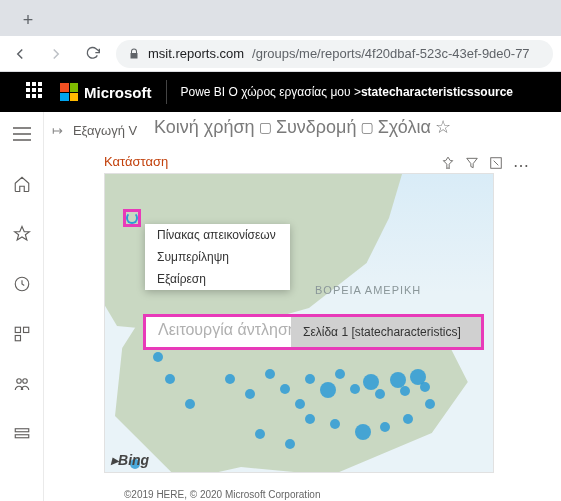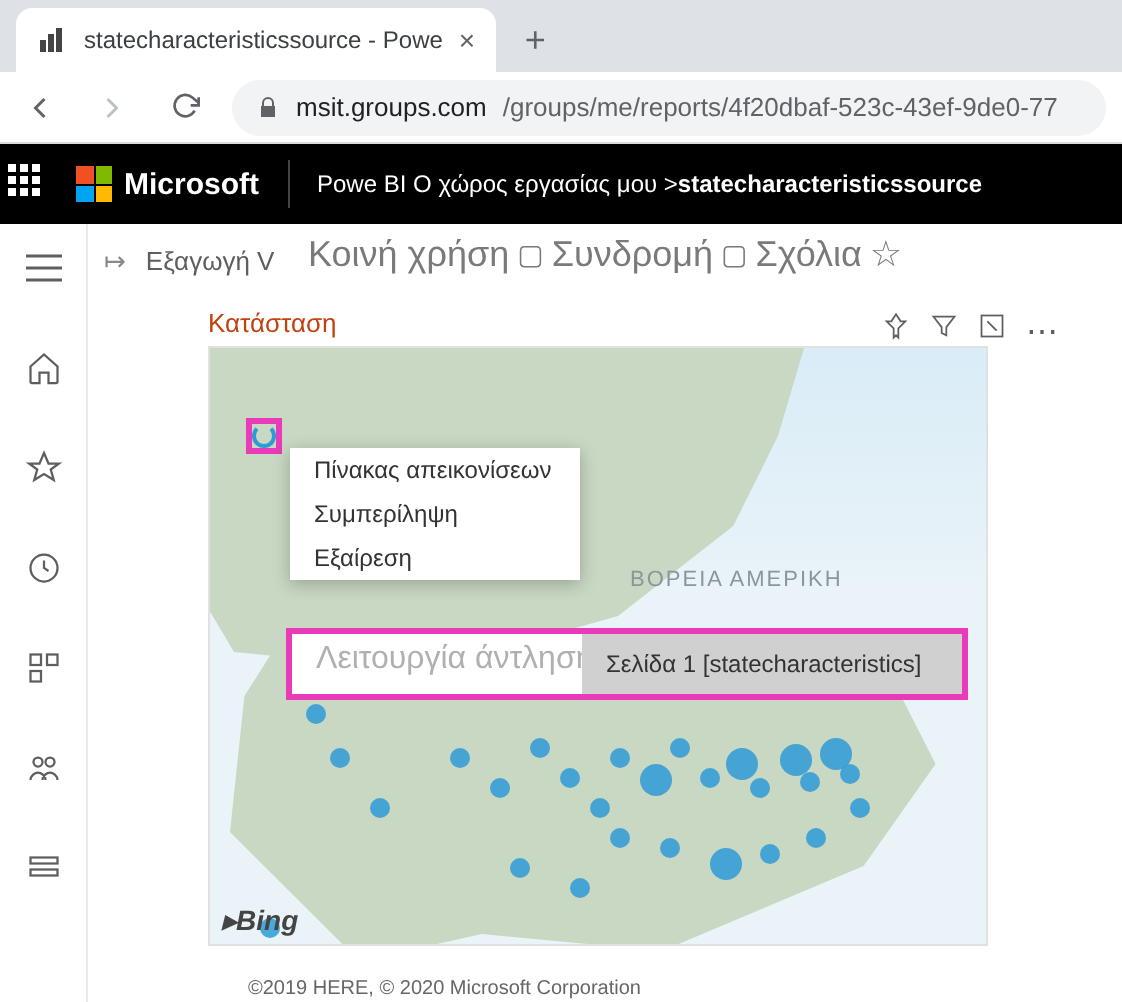--- a/index.html
+++ b/index.html
@@ -12,21 +12,21 @@
 .tab-close { margin-left: auto; font-size: 14px; color: #5f6368; }
 .new-tab { width: 28px; height: 28px; display: flex; align-items: center; justify-content: center; color: #5f6368; font-size: 18px; margin-left: 6px; margin-bottom: 2px; }
 
 .addr-bar { height: 36px; background: #fff; display: flex; align-items: center; padding: 0 8px; gap: 12px; border-bottom: 1px solid #dadce0; }
 .nav-btn { width: 24px; height: 24px; display: flex; align-items: center; justify-content: center; color: #5f6368; }
 .nav-btn.disabled { color: #bdc1c6; }
 .url-box { flex: 1; height: 28px; background: #f1f3f4; border-radius: 14px; display: flex; align-items: center; padding: 0 12px; font-size: 13px; color: #202124; gap: 8px; overflow: hidden; white-space: nowrap; }
 .lock { color: #5f6368; }
 
 
-.app-header { height: 40px; background: #000; display: flex; align-items: center; padding: 0 4px; gap: 14px; color: #fff; font-size: 13px; }
+.app-header { height: 40px; background: #000; display: flex; align-items: center; padding: 0 26px; gap: 14px; color: #fff; font-size: 13px; }
 .waffle { width: 20px; height: 20px; display: grid; grid-template-columns: repeat(3,4px); grid-template-rows: repeat(3,4px); gap: 2px; }
 .waffle span { background: #fff; }
 .ms-logo { display: flex; align-items: center; gap: 6px; font-size: 15px; font-weight: 600; }
 .ms-squares { width: 18px; height: 18px; display: grid; grid-template-columns: 1fr 1fr; grid-template-rows: 1fr 1fr; gap: 1px; }
 .sq-r{background:#f25022}.sq-g{background:#7fba00}.sq-b{background:#00a4ef}.sq-y{background:#ffb900}
 .header-divider { width: 1px; height: 24px; background: #444; }
 .header-text { font-size: 12px; }
 
 
 .main { display: flex; height: calc(501px - 36px - 36px - 40px); }
@@ -65,31 +65,20 @@
 .ctx-wrap { position:absolute; left:38px; top:140px; border:3px solid #e83ab9; display:flex; }
 .ctx-wrap .ctx-item { background:#fff; width:145px; }
 .submenu { background:#d0d0d0; color:#333; font-size:12px; padding:8px 12px; min-width:190px;}
 
 svg { display:block; }
 </style>
 </head>
 <body>
 
 <div class="browser-tabs">
-  <div class="tab">
-    <span class="tab-icon">
-      <svg width="14" height="14" viewBox="0 0 14 14">
-          <rect x="1" y="7" width="3" height="6" fill="#444"></rect>
-          <rect x="5" y="4" width="3" height="9" fill="#444"></rect>
-          <rect x="9" y="1" width="3" height="12" fill="#444"></rect>
-        </svg>
-    </span>
-    <span>statecharacteristicssource - Powe</span>
-    <span class="tab-close">×</span>
-  </div>
   <div class="new-tab">+</div>
 </div>
 
 <div class="addr-bar">
   <div class="nav-btn">
     <svg width="18" height="18" viewBox="0 0 24 24" fill="none" stroke="#5f6368" stroke-width="2">
         <path d="M15 18l-6-6 6-6"></path>
       </svg>
   </div>
   <div class="nav-btn disabled">
@@ -102,21 +91,21 @@
         <path d="M23 4v6h-6"></path>
         <path d="M20 14a8 8 0 1 1-2-10l5 4"></path>
       </svg>
   </div>
   <div class="url-box">
     <span class="lock">
       <svg width="12" height="12" viewBox="0 0 24 24" fill="#5f6368">
           <path d="M6 10V7a6 6 0 1112 0v3h1v11H5V10h1zm2 0h8V7a4 4 0 10-8 0v3z"></path>
         </svg>
     </span>
-    <span>msit.groups.com</span>
+    <span>msit.reports.com</span>
       <span style="color:#5f6368">/groups/me/reports/4f20dbaf-523c-43ef-9de0-77</span>
   </div>
 </div>
 
 <div class="app-header">
   <div class="waffle">
     <span></span>
       <span></span>
       <span></span>
       <span></span>

